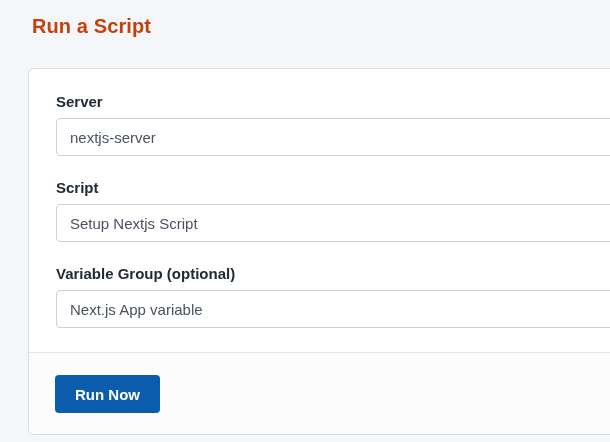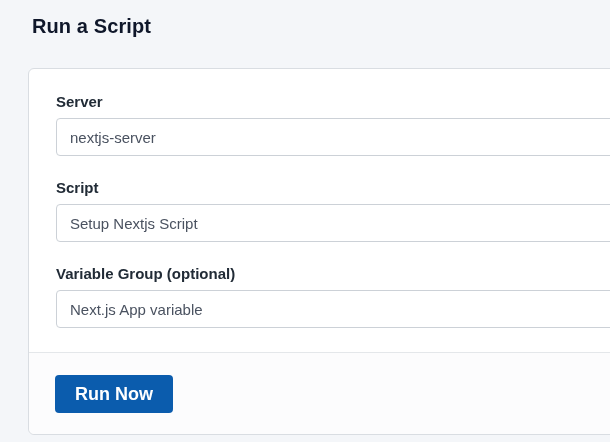--- a/index.html
+++ b/index.html
@@ -12,21 +12,21 @@
   body {
     background: #f4f6f9;
     position: relative;
   }
   .page-title {
     position: absolute;
     left: 32px;
     top: 15px;
     font-size: 20px;
     font-weight: 700;
-    color: #0f172a;
+    color: #c2410c;
     letter-spacing: 0.1px;
   }
   .card {
     position: absolute;
     left: 28px;
     top: 68px;
     width: 640px;          
     height: 367px;
     background: #ffffff;
     border: 1px solid #d9dde2;
@@ -72,21 +72,21 @@
   .btn-primary {
     display: inline-block;
     min-width: 95px;
     height: 38px;
     padding: 0 20px;
     background: #0b5cad;
     color: #ffffff;
     border: none;
     border-radius: 4px;
     font-family: "Liberation Sans", "DejaVu Sans", sans-serif;
-    font-size: 18px;
+    font-size: 15px;
     font-weight: 700;
     cursor: pointer;
   }
 </style>
 </head>
 <body>
 
 <h1 class="page-title">Run a Script</h1>
 
 <div class="card">

